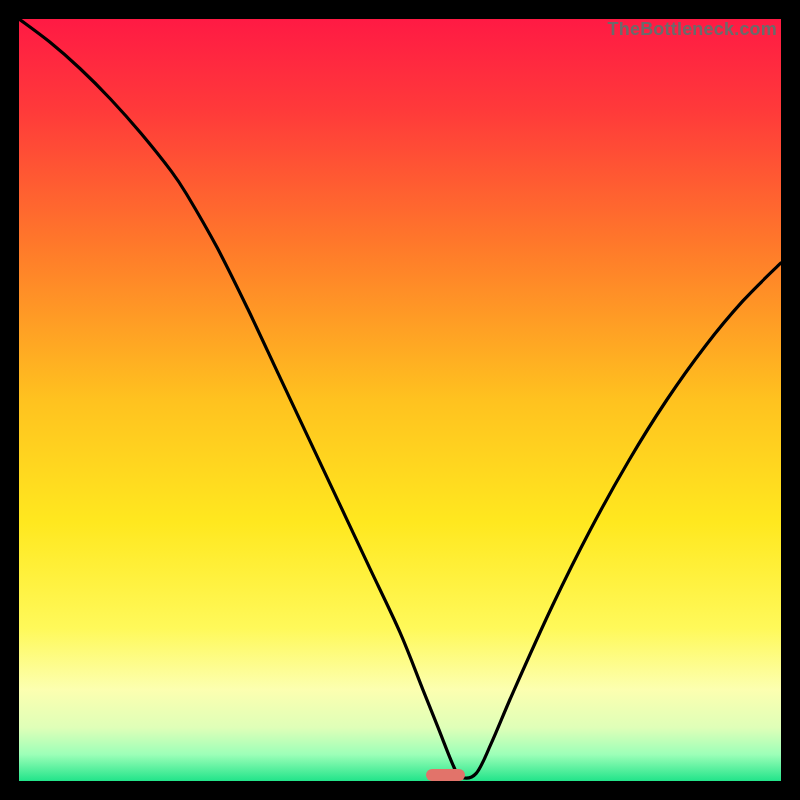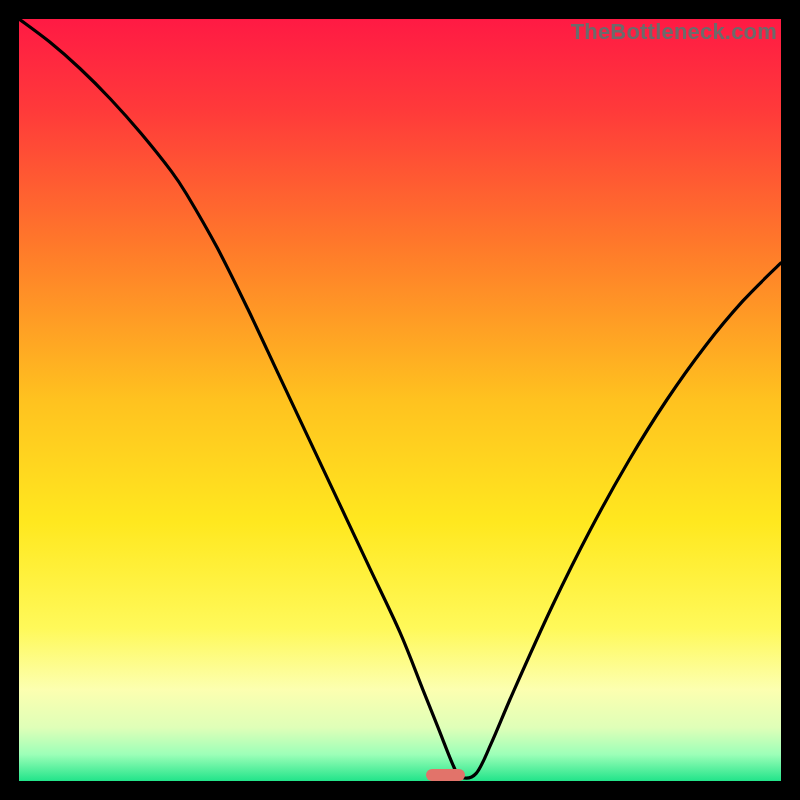--- a/index.html
+++ b/index.html
@@ -24,21 +24,21 @@
     top: 19px;
     width: 762px;
     height: 762px;
     overflow: hidden;
   }
   .watermark {
     position: absolute;
     top: 0px;
     right: 4px;
     font-family: Arial, Helvetica, sans-serif;
-    font-size: 22px;
+    font-size: 18px;
     font-weight: 600;
     color: #6b6b6b;
     letter-spacing: 0.2px;
   }
   svg.curve {
     position: absolute;
     left: 0;
     top: 0;
     width: 762px;
     height: 762px;

